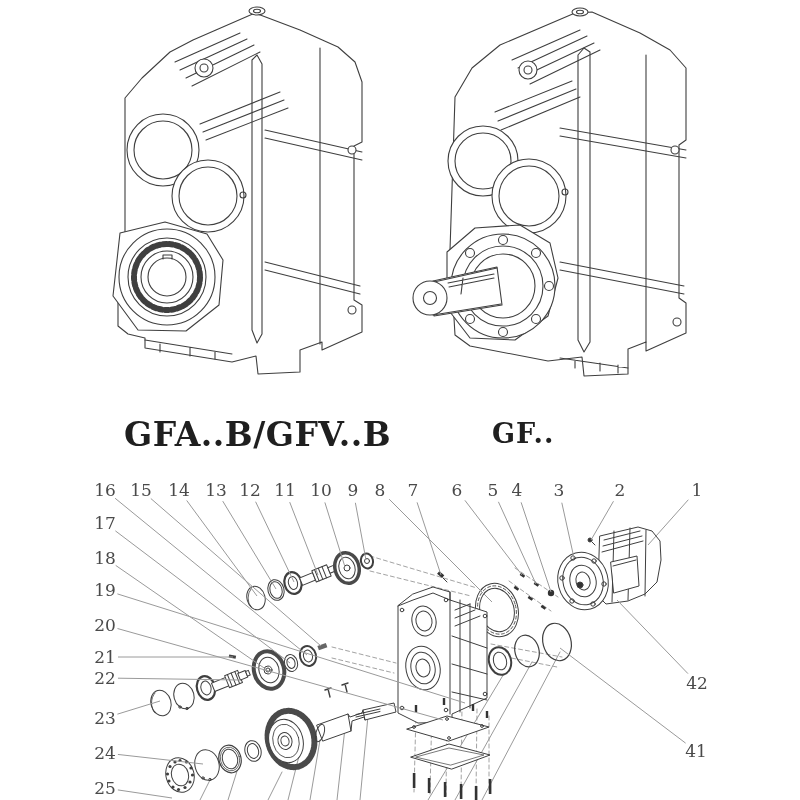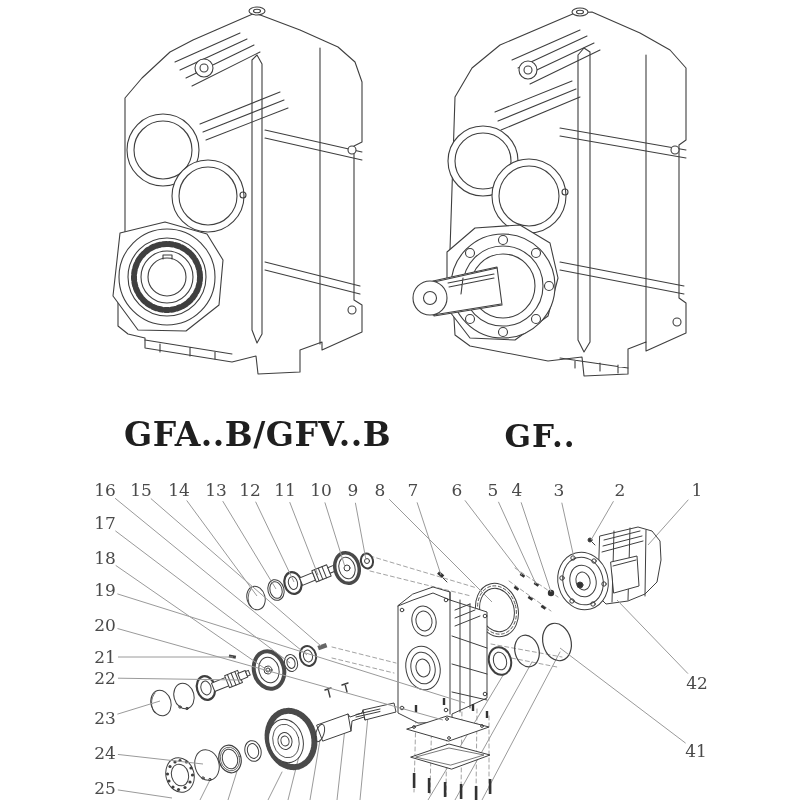--- a/index.html
+++ b/index.html
@@ -1,22 +1,22 @@
 <!DOCTYPE html>
 <html><head>
 <meta charset="utf-8">
 <style>
   html,body{margin:0;padding:0;background:#ffffff;}
   .stage{position:relative;width:800px;height:800px;background:#fff;overflow:hidden;
          font-family:"DejaVu Serif", serif;}
   .stage svg{position:absolute;left:0;top:0;}
-  .caption{position:absolute;color:#1f1f1f;font-weight:bold;text-align:center;
+  .caption{position:absolute;color:#1f1f1f;font-weight:bold;text-align:left;
            font-family:"DejaVu Serif", serif;}
   .caption-left{left:124px;top:415px;width:256px;font-size:33px;letter-spacing:.5px;}
-  .caption-right{left:492px;top:418px;width:96px;font-size:31px;letter-spacing:1px;}
+  .caption-right{left:492px;top:418px;width:96px;font-size:27px;letter-spacing:1px;}
   .callout{font-family:"DejaVu Serif", serif;font-size:17px;}
 </style>
 </head>
 <body>
 
 <div class="stage">
 
 <svg width="800" height="800" viewBox="0 0 800 800">
 
   <g stroke="#3f3f3f" stroke-width="1.1" fill="none" stroke-linejoin="round" stroke-linecap="round">

